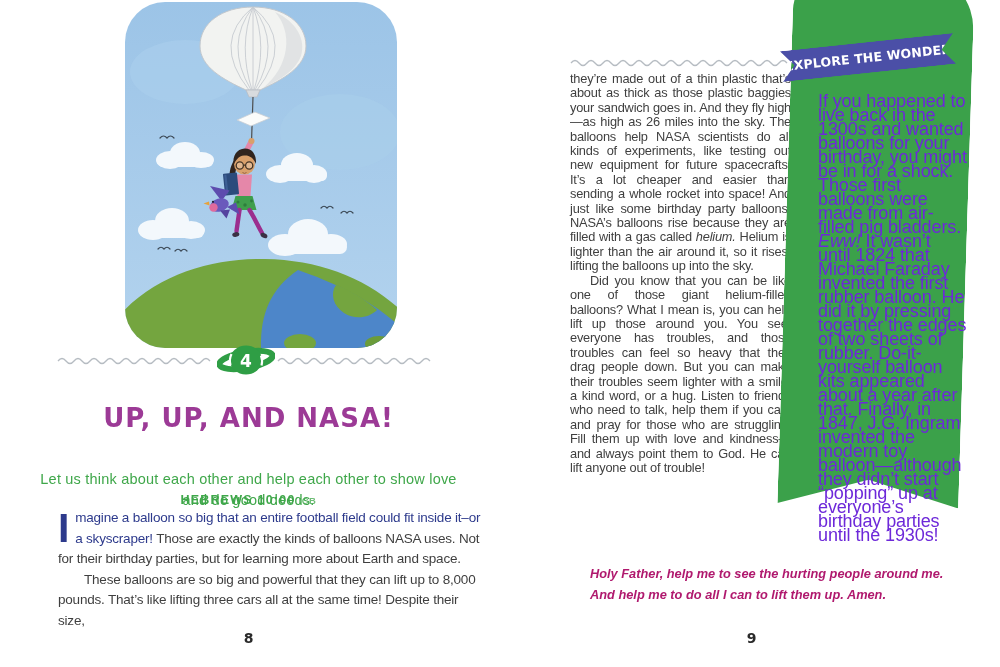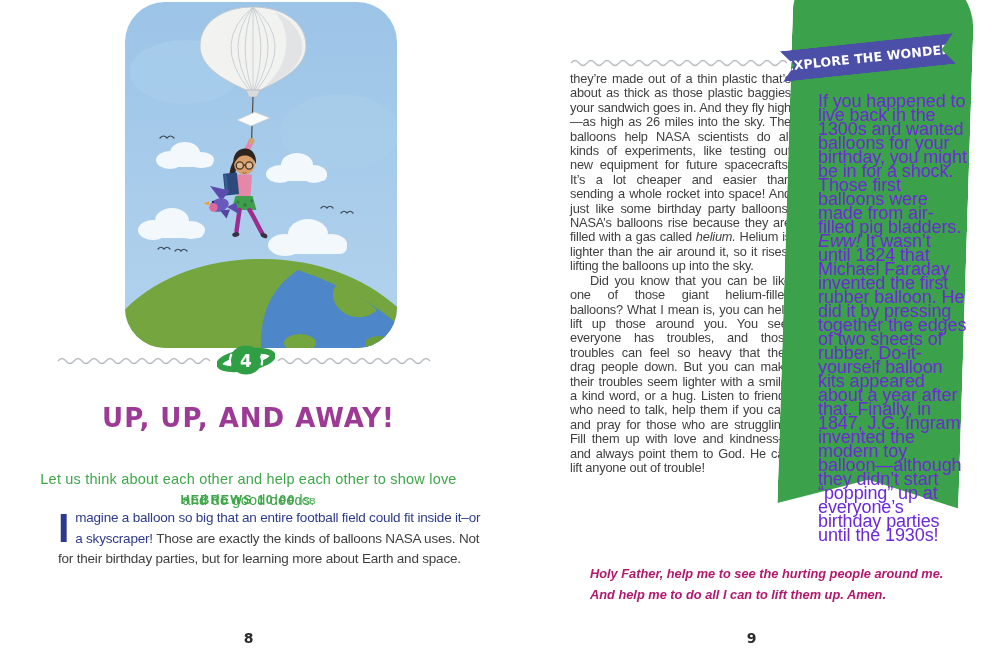--- a/index.html
+++ b/index.html
@@ -226,31 +226,32 @@
       <ellipse cx="29" cy="19" rx="16" ry="14.5" fill="#2f9e45"></ellipse>
       <path d="M14.5 13 A15.5 15.5 0 0 0 13.5 24" stroke="#ffffff" stroke-width="2.2" fill="none"></path>
       <path d="M44 14.5 A15.5 15.5 0 0 1 44.5 24.5" stroke="#ffffff" stroke-width="2.2" fill="none"></path>
       <text x="29" y="25.5" text-anchor="middle" font-family="DejaVu Sans, sans-serif" font-weight="bold" font-size="17" fill="#ffffff">4</text>
     </svg>
 
     <svg class="abs wave wave-right">
         <path d="M1 5 q4 -5 8 0 t8 0 t8 0 t8 0 t8 0 t8 0 t8 0 t8 0 t8 0 t8 0 t8 0 t8 0 t8 0 t8 0 t8 0 t8 0 t8 0 t8 0 t8 0"></path>
       </svg>
 
-    <h1 class="abs page-title">UP, UP, AND AWAY!</h1>
+    <h1 class="abs page-title">UP, UP, AND NASA!</h1>
 
     <p class="abs verse">Let us think about each other and help each other to show love and do good deeds.</p>
     <p class="abs verse-ref">
       <span>HEBREWS 10:00</span><span class="icb">ICB</span>
     </p>
 
     <div class="abs body-copy">
       <p>
         <span class="dropcap">I</span><b class="lead">magine a balloon so big that an entire football field could fit inside it–or a skyscraper!</b><span> Those are exactly the kinds of balloons NASA uses. Not for their birthday parties, but for learning more about Earth and space.</span>
       </p>
+      <p class="indent2">These balloons are so big and powerful that they can lift up to 8,000 pounds. That’s like lifting three cars all at the same time! Despite their size,</p>
     </div>
 
     <div class="abs pagenum pagenum-left">8</div>
   </section>
 
   <section>
 
     <svg class="abs wave wave-col">
         <path d="M1 5 q4 -5 8 0 t8 0 t8 0 t8 0 t8 0 t8 0 t8 0 t8 0 t8 0 t8 0 t8 0 t8 0 t8 0 t8 0 t8 0 t8 0 t8 0 t8 0 t8 0 t8 0 t8 0 t8 0 t8 0 t8 0 t8 0 t8 0 t8 0"></path>
       </svg>

